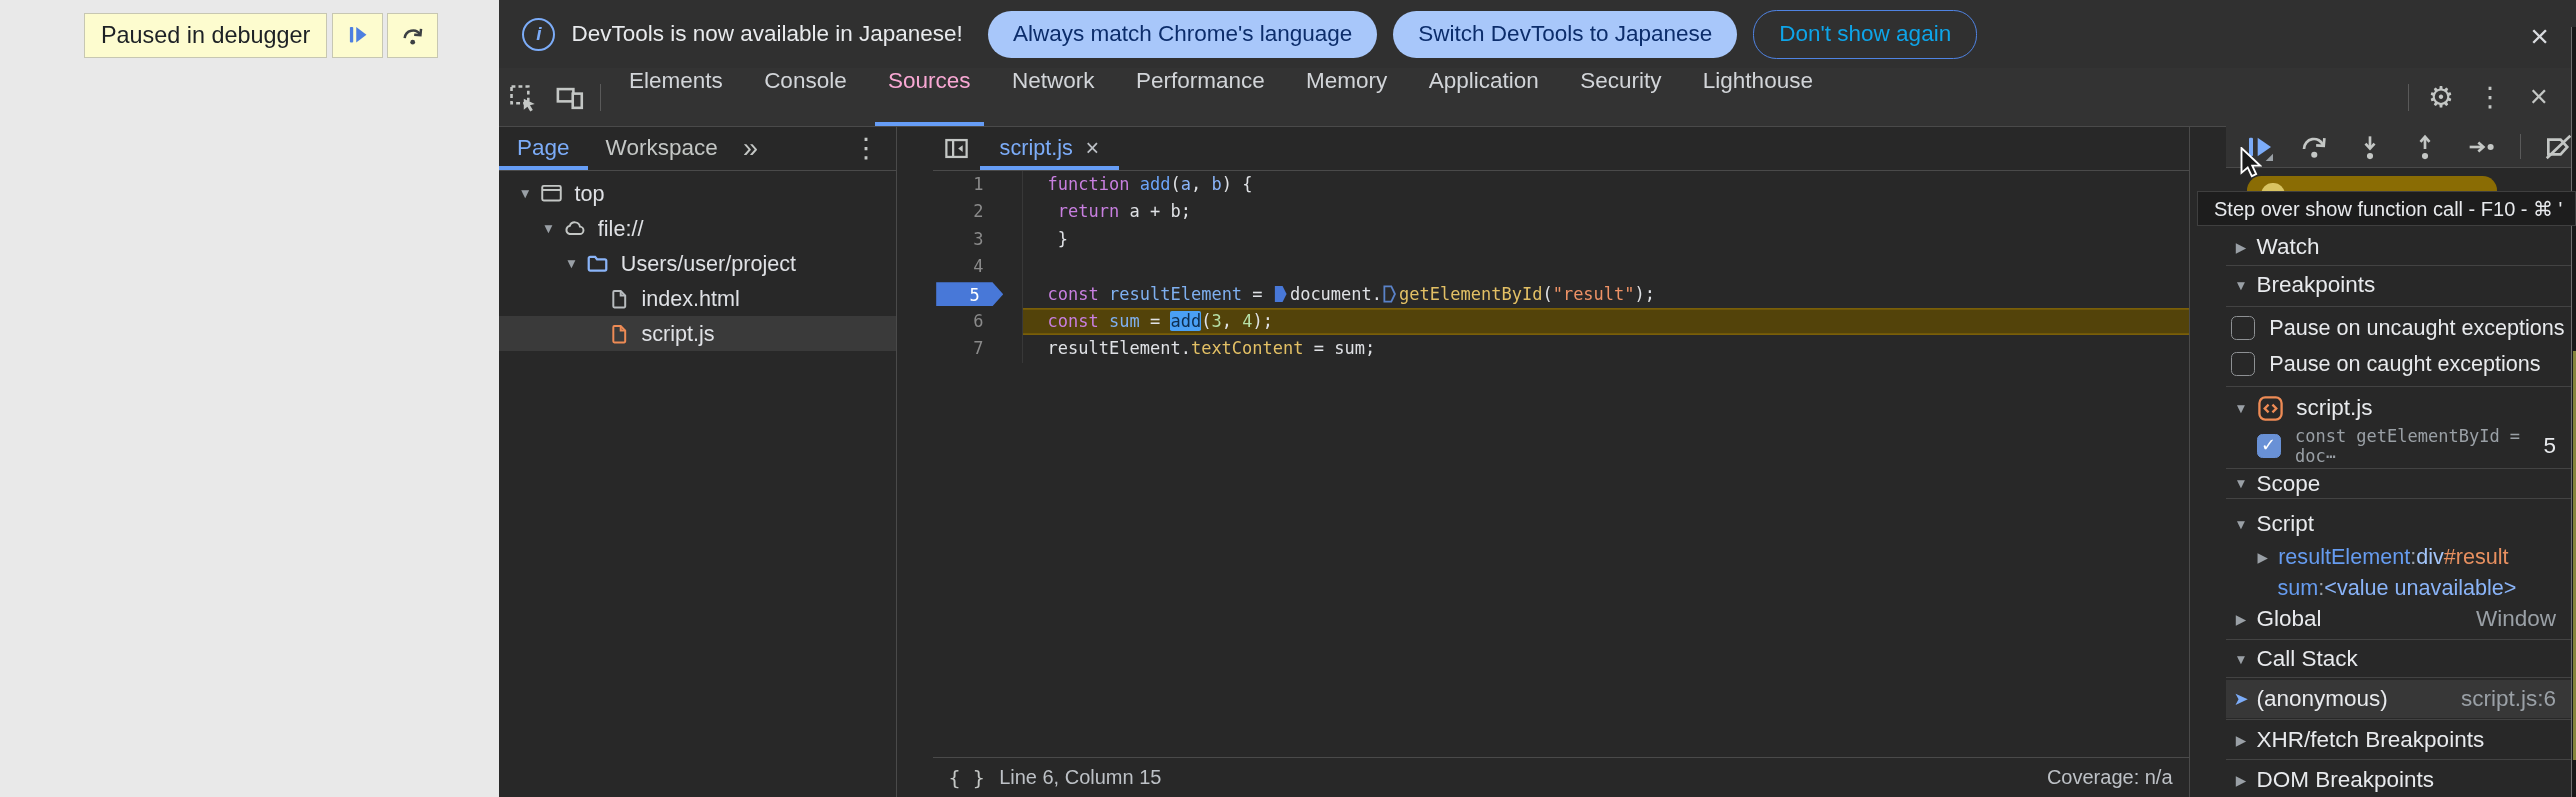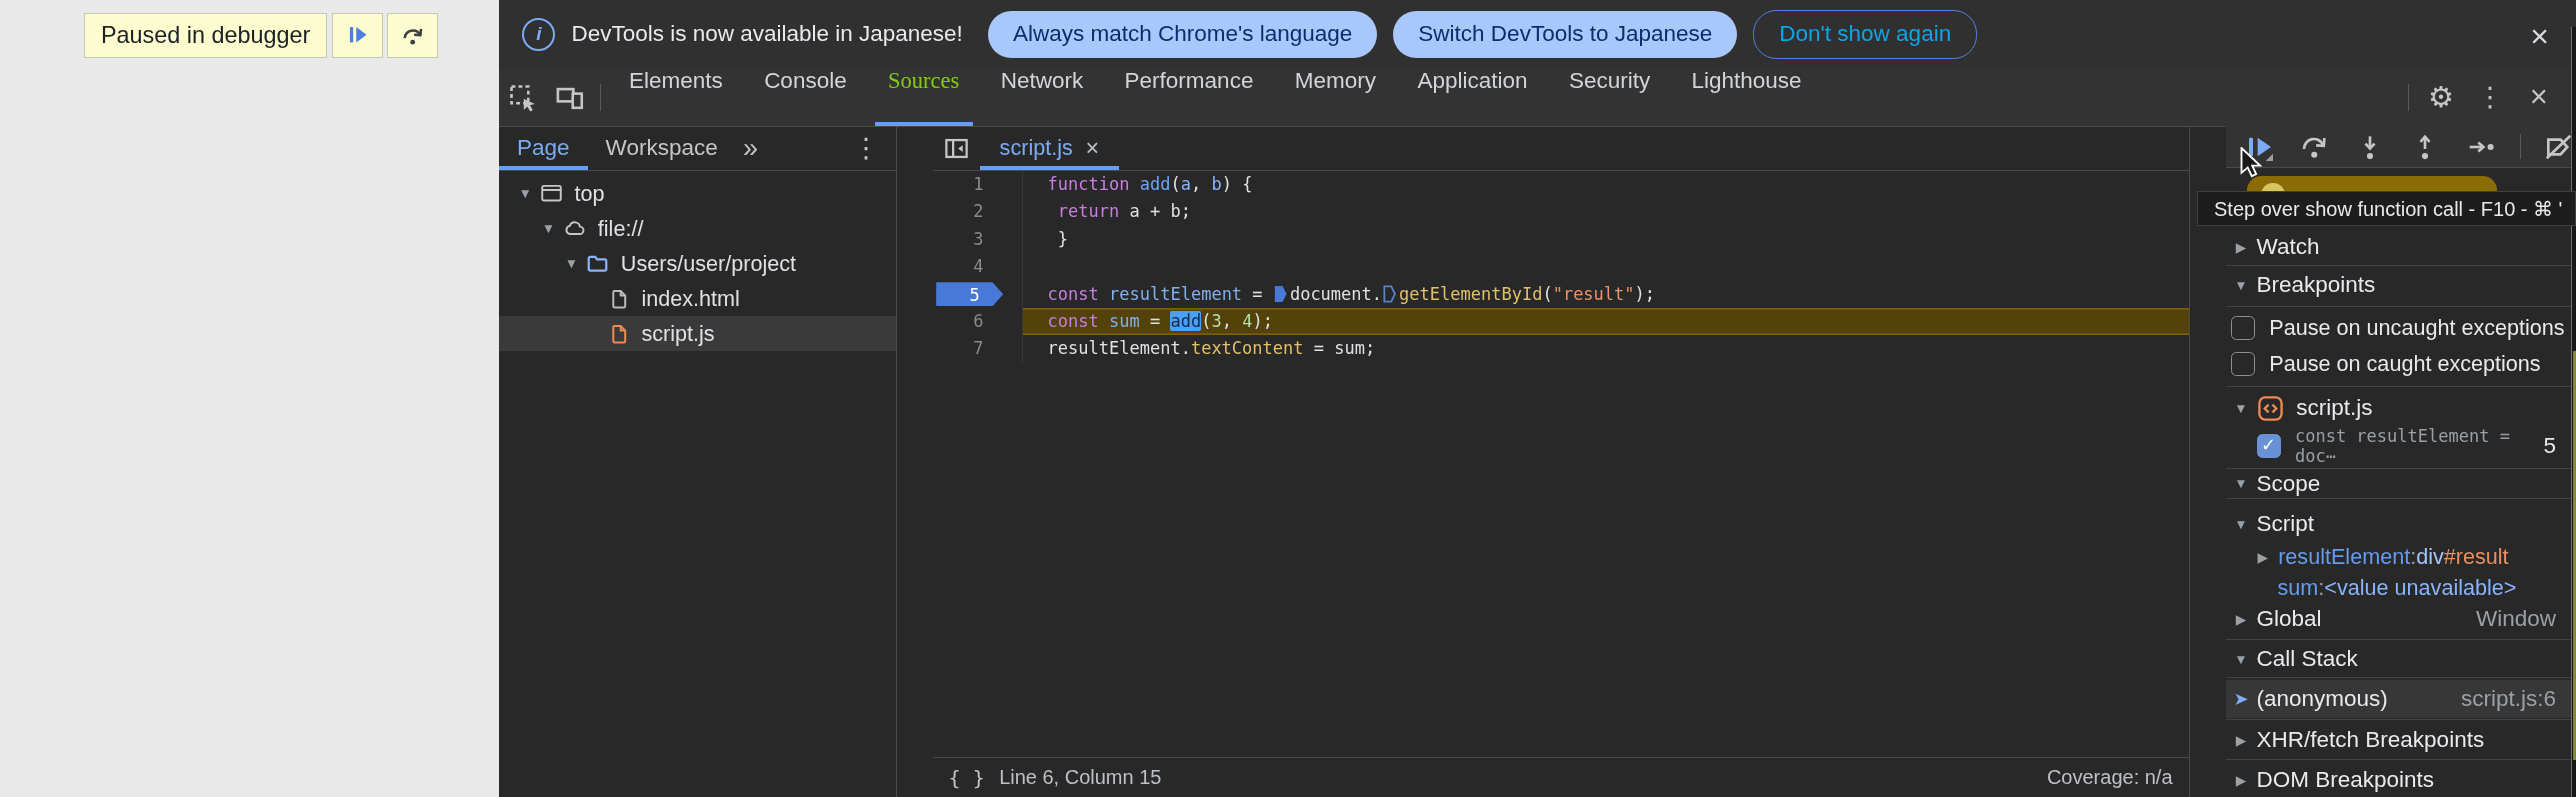--- a/index.html
+++ b/index.html
@@ -23,21 +23,21 @@
   #notif .msg{color:#e8eaed;font-size:22.5px;margin-right:9px;white-space:nowrap;}
   .pill{height:47px;border-radius:23.4px;background:#a8c7fa;color:#0c2d6b;font-size:22.5px;display:flex;align-items:center;
     padding:0 25px;white-space:nowrap;cursor:pointer;}
   .pill.outline{background:transparent;border:1.8px solid #4f83e3;color:#0ea5e9;}
   #notif-close{position:absolute;right:27px;top:20px;font-size:32px;color:#dadce0;cursor:pointer;line-height:1;}
   
   #tabbar{left:0;top:68px;width:100%;height:58px;display:flex;align-items:stretch;}
   #tabbar .icon-btn{width:47px;display:flex;align-items:center;justify-content:center;cursor:pointer;color:#c4c7c5;}
   #tabbar .vsep{width:0.9px;height:27px;background:#5a5a5a;align-self:center;margin:0 7.2px;}
   .tab{display:flex;align-items:flex-start;gap:9px;padding:0 20.7px;font-size:22.5px;color:#d2d5d9;position:relative;cursor:pointer;white-space:nowrap;}
-  .tab.active{color:#84cc16;font-family:Liberation Serif, serif;}
+  .tab.active{color:#f9a8d4;}
   .tab.active::after{content:"";position:absolute;left:7.2px;right:7.2px;bottom:0;height:3.6px;background:#669df6;}
   #tabbar-right{margin-left:auto;display:flex;align-items:center;padding-right:12.6px;}
   #tabbar-right .icon-btn{width:49px;height:58px;}
   
   #main{left:0;top:126px;width:100%;height:671px;display:flex;gap:36px;}
   #navigator{width:403px;border-right:0.9px solid #4a4a4a;box-sizing:border-box;position:relative;}
   #editor{width:1274px;border-right:0.9px solid #4a4a4a;box-sizing:border-box;position:relative;}
   #debugpanel{flex:1;position:relative;}
   
   #nav-header{height:45px;display:flex;align-items:center;border-bottom:0.9px solid #4a4a4a;box-sizing:border-box;}
@@ -367,21 +367,21 @@
           <span class="tri">▼</span>
           <svg width="27" height="27" viewBox="0 0 28 28" fill="none" stroke="#ee8b55" stroke-width="2.4">
             <rect x="2.5" y="2.5" width="23" height="23" rx="6"></rect>
             <polyline points="12,10 8,14 12,18"></polyline>
             <polyline points="16,10 20,14 16,18"></polyline>
           </svg>
           <span style="margin-left:12.6px;">script.js</span>
         </div>
         <div class="abs sect-row" style="left:31px;top:302px;width:calc(100% - 31px);height:36px;">
           <span class="cbx checked">✓</span>
-          <span class="gray mono" style="margin-left:14.4px;">const resultElement = doc⋯</span>
+          <span class="gray mono" style="margin-left:14.4px;">const getElementById = doc⋯</span>
           <span style="margin-left:auto;margin-right:20px;color:#e8eaed;">5</span>
         </div>
         <div class="hr" style="top:342px;"></div>
 
         <div class="abs sect-row" style="left:0;top:343px;width:100%;height:29px;">
           <span class="tri">▼</span>
           <span>Scope</span>
         </div>
         <div class="hr" style="top:372px;"></div>
 

